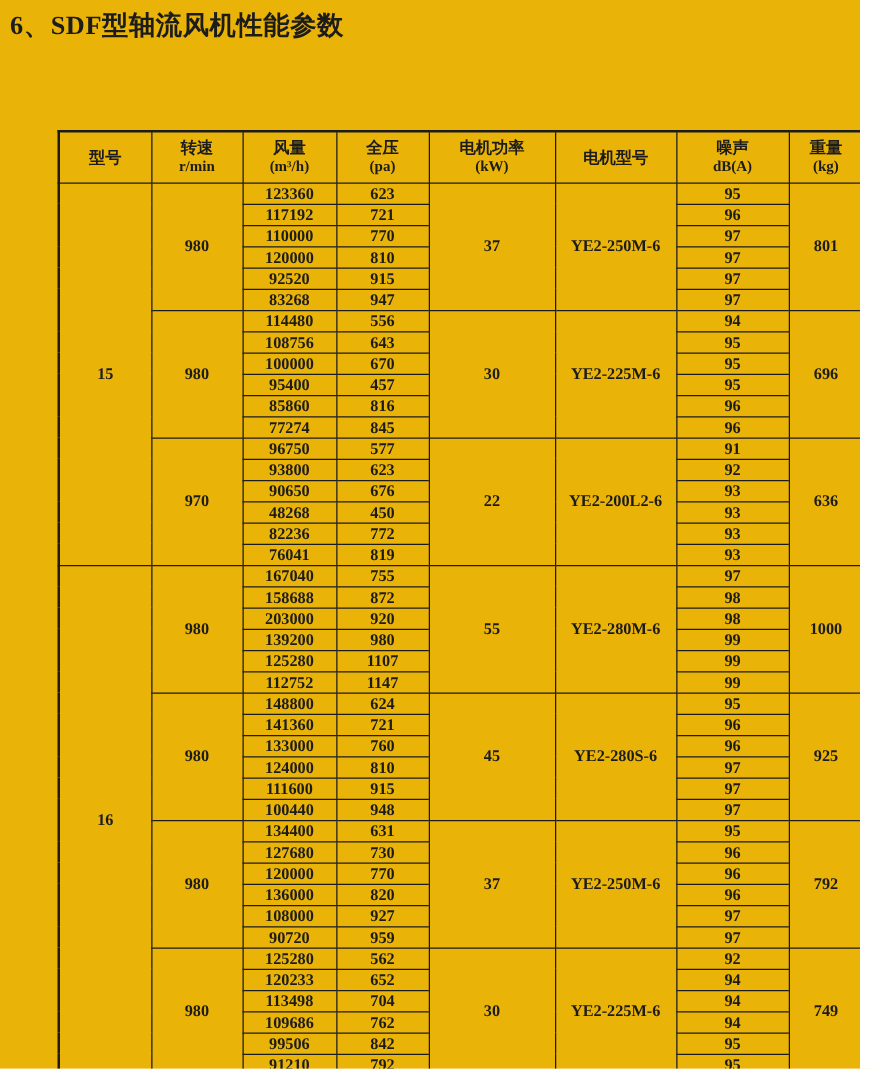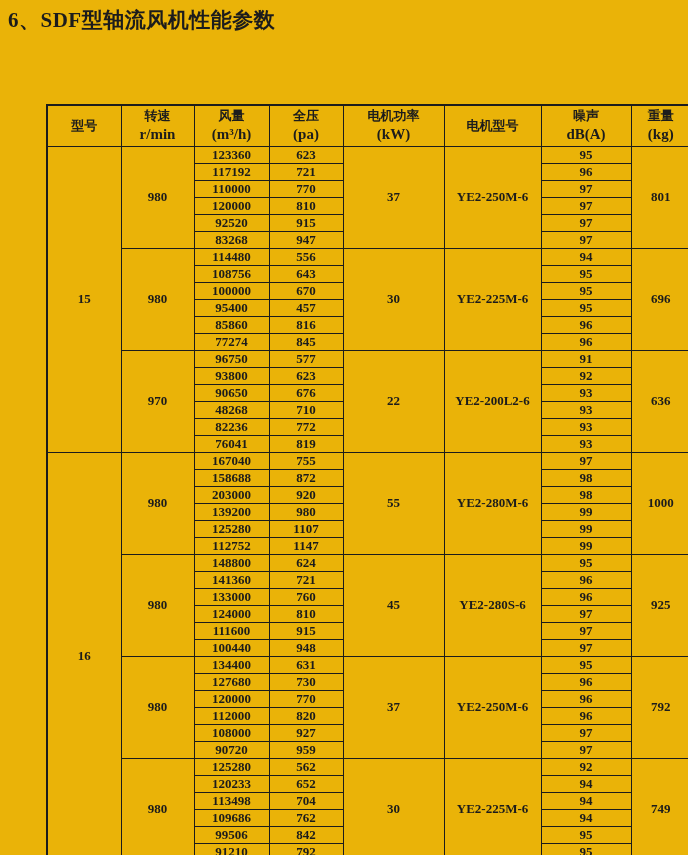--- a/index.html
+++ b/index.html
@@ -50,21 +50,21 @@
     text-align: center;
     vertical-align: middle;
     font-weight: bold;
     color: #1c1c1c;
     overflow: hidden;
     white-space: nowrap;
   }
   table.spec thead tr { height: 41px; padding-left: 12px; }
   table.spec tbody tr { height: 16.7px; }
   th .hline1 { font-size: 13px; line-height: 1.25; }
-  th .hline2 { font-size: 15px; line-height: 1.25; }
+  th .hline2 { font-size: 12px; line-height: 1.25; }
   th .hline2:empty { display: none; }
   table.spec td { font-size: 13px; }
 </style>
 </head>
 <body>
 
 <div class="page">
 
   <h1 class="page-title">6、SDF型轴流风机性能参数</h1>
 
@@ -200,21 +200,21 @@
           <td>623</td>
           <td>92</td>
         </tr>
         <tr>
           <td>90650</td>
           <td>676</td>
           <td>93</td>
         </tr>
         <tr>
           <td>48268</td>
-          <td>710</td>
+          <td>450</td>
           <td>93</td>
         </tr>
         <tr>
           <td>82236</td>
           <td>772</td>
           <td>93</td>
         </tr>
         <tr>
           <td>76041</td>
           <td>819</td>
@@ -302,21 +302,21 @@
           <td>127680</td>
           <td>730</td>
           <td>96</td>
         </tr>
         <tr>
           <td>120000</td>
           <td>770</td>
           <td>96</td>
         </tr>
         <tr>
-          <td>112000</td>
+          <td>136000</td>
           <td>820</td>
           <td>96</td>
         </tr>
         <tr>
           <td>108000</td>
           <td>927</td>
           <td>97</td>
         </tr>
         <tr>
           <td>90720</td>

